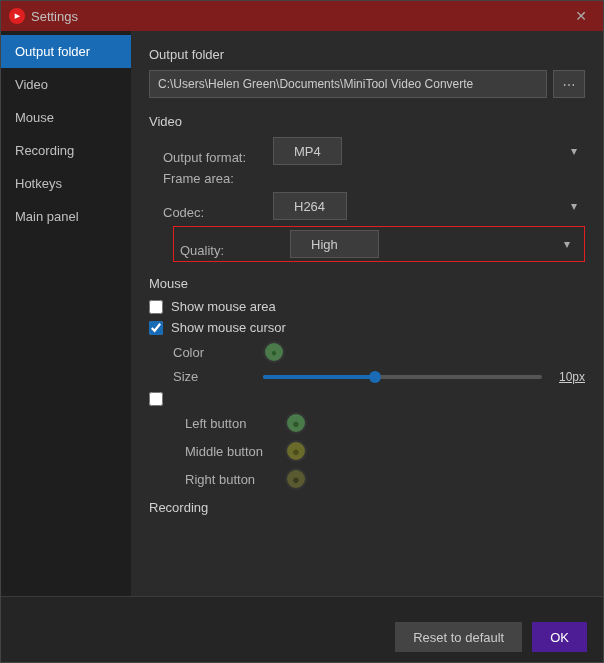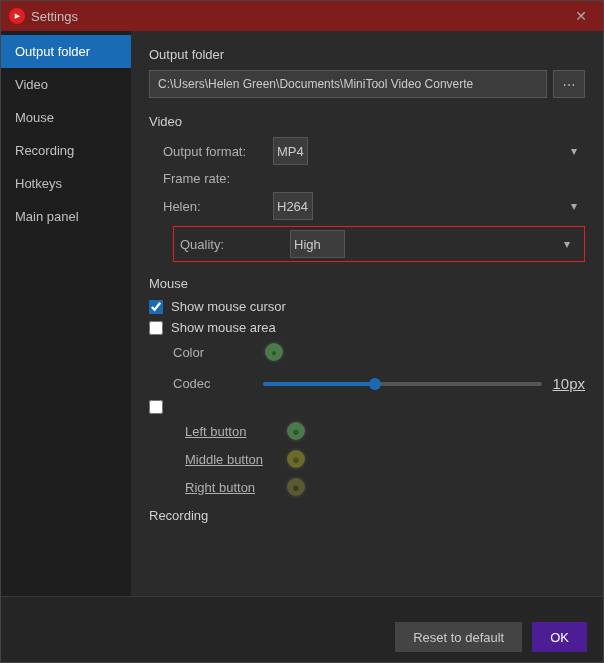--- a/index.html
+++ b/index.html
@@ -122,35 +122,35 @@
       height: 28px;
       display: flex;
       align-items: center;
       justify-content: center;
       cursor: pointer;
       font-size: 13px;
     }
     .video-section { margin-bottom: 14px; }
     .form-row {
       display: flex;
-      align-items: center;
+      align-items: flex-end;
       margin-bottom: 6px;
       padding-left: 14px;
     }
     .form-label {
       width: 110px;
       color: #b0b0b0;
       font-size: 13px;
     }
     .form-select {
       flex: 1;
       background: #3c3c3c;
       border: 1px solid #555;
       color: #ccc;
-      padding: 4px 3px;
+      padding: 4px 20px;
       height: 28px;
       font-size: 13px;
       appearance: none;
       -webkit-appearance: none;
       cursor: pointer;
       position: relative;
     }
     .select-wrapper {
       flex: 1;
       position: relative;
@@ -180,21 +180,21 @@
     .checkbox-row input[type="checkbox"] {
       width: 14px;
       height: 14px;
       accent-color: #1a6bb5;
       cursor: pointer;
     }
     .color-size-row {
       display: flex;
       align-items: center;
       padding-left: 24px;
-      margin-bottom: 12px;
+      margin-bottom: 6px;
     }
     .color-label {
       width: 90px;
       color: #b0b0b0;
     }
     .color-icon {
       width: 22px;
       height: 22px;
       border-radius: 50%;
       background: #4a8a4a;
@@ -235,36 +235,35 @@
       height: 12px;
       background: #1a6bb5;
       border-radius: 50%;
       position: absolute;
       top: -4px;
       left: calc(40% - 6px);
       cursor: pointer;
     }
     .size-value {
       color: #ccc;
-      font-size: 15px;
+      font-size: 12px;
       width: 35px;
       text-align: right;
       text-decoration: underline;
     }
     .mouse-clicks-section { margin-top: 4px; }
     .button-color-row {
       display: flex;
       align-items: center;
       padding-left: 36px;
       margin-bottom: 6px;
     }
     .button-label {
       width: 100px;
       color: #b0b0b0;
-      text-decoration: underline;
     }
     .button-color-icon {
       width: 22px;
       height: 22px;
       border-radius: 50%;
       border: 2px solid #333;
       cursor: pointer;
       display: flex;
       align-items: center;
       justify-content: center;
@@ -353,25 +352,25 @@
         <div class="form-row">
           <span class="form-label">Output format:</span>
           <div class="select-wrapper">
             <select class="form-select">
               <option>MP4</option>
             </select>
           </div>
         </div>
 
         <div class="form-row">
-          <span class="form-label">Frame rate:</span>
+          <span class="form-label">Frame area:</span>
         </div>
 
         <div class="form-row">
-          <span class="form-label">Helen:</span>
+          <span class="form-label">Codec:</span>
           <div class="select-wrapper">
             <select class="form-select">
               <option>H264</option>
             </select>
           </div>
         </div>
 
         <div class="form-row highlighted">
           <span class="form-label">Quality:</span>
           <div class="select-wrapper">
@@ -381,38 +380,38 @@
               <option>Low</option>
             </select>
           </div>
         </div>
       </div>
 
       <div class="mouse-section">
         <div class="section-title">Mouse</div>
 
         <div class="checkbox-row">
+          <input type="checkbox" style="">
+          <span>Show mouse area</span>
+        </div>
+
+        <div class="checkbox-row">
           <input type="checkbox" checked="" style="">
           <span>Show mouse cursor</span>
-        </div>
-
-        <div class="checkbox-row">
-          <input type="checkbox" style="">
-          <span>Show mouse area</span>
         </div>
 
         <div class="color-size-row">
           <span class="color-label">Color</span>
           <div class="color-icon color-green">
             <span>●</span>
           </div>
         </div>
 
         <div class="size-row">
-          <span class="size-label">Codec</span>
+          <span class="size-label">Size</span>
           <div class="slider-track">
             <div class="slider-fill"></div>
             <div class="slider-thumb"></div>
           </div>
           <span class="size-value">10px</span>
         </div>
 
         <div class="mouse-clicks-section">
           <div class="checkbox-row">
             <input type="checkbox" style="">

